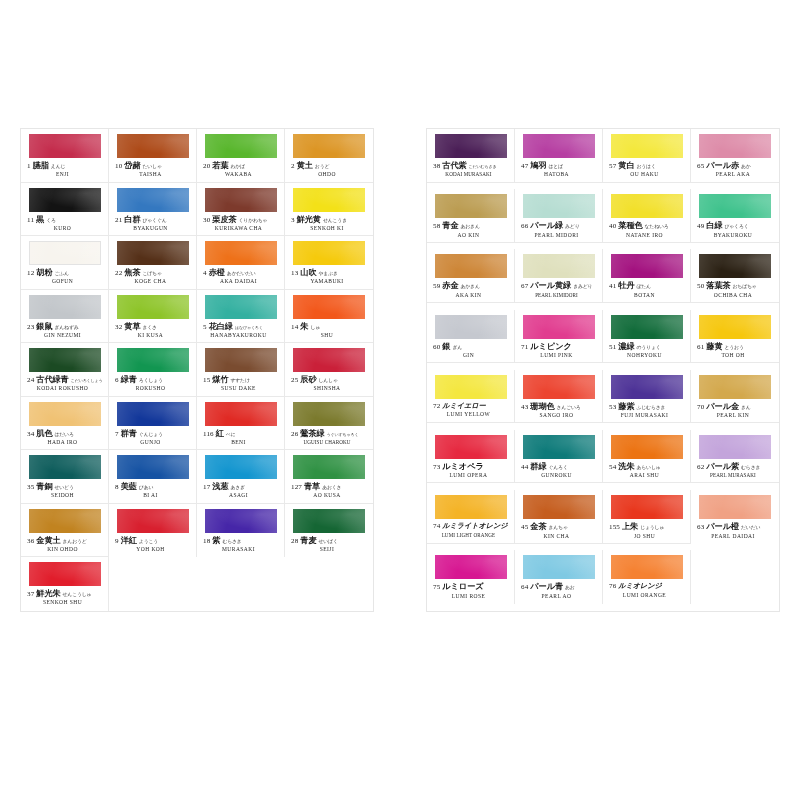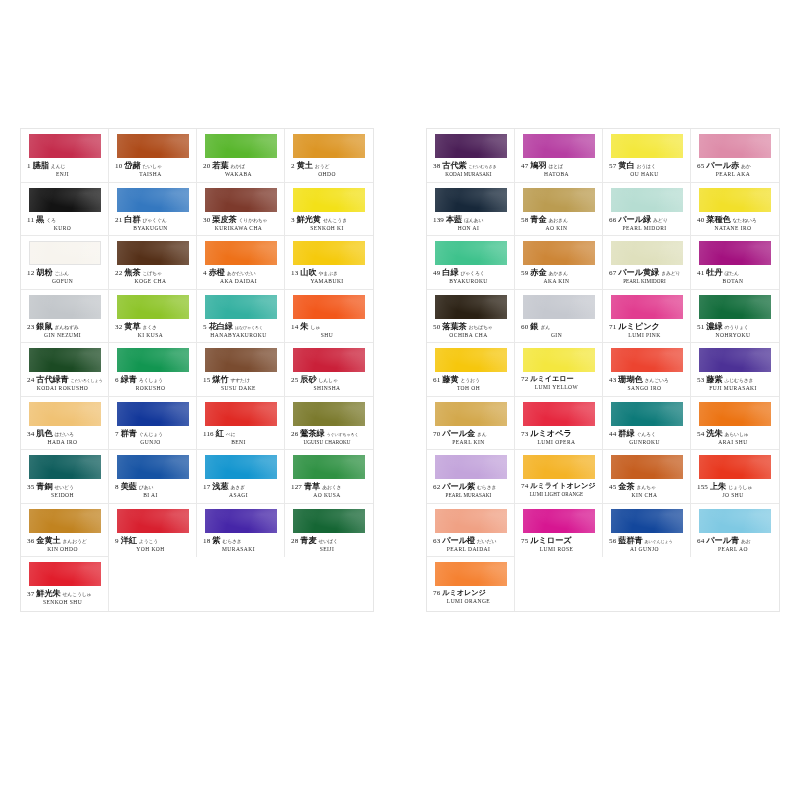--- a/index.html
+++ b/index.html
@@ -98,21 +98,21 @@
   .romaji {
     font-size: 5.5px;
     letter-spacing: 0.45px;
     color: #272727;
     text-align: center;
     margin-top: 2.2px;
     padding-right: 6px;
     white-space: nowrap;
   }
   .romaji.tight { letter-spacing: 0.1px; font-size: 5.1px; }
-  .kanji.small { font-size: 7.2px; }
+  .kanji.small { font-size: 7.2px; font-style: italic; }
   .kana.tiny { font-size: 4.1px; }
 </style>
 </head>
 <body>
 
 <div id="root">
   <div class="panels" id="panels">
       <div class="panel">
         <div class="cell">
           <div class="swatch" title="ENJI" style="background: rgb(196, 44, 76);"></div>
@@ -517,31 +517,20 @@
           <div class="labels">
             <div class="l1">
               <span class="num">65</span>
               <span class="kanji">パール赤</span>
               <span class="kana">あか</span>
             </div>
             <div class="romaji">PEARL AKA</div>
           </div>
         </div>
         <div class="cell">
-          <div class="swatch" title="HON AI" style="background: rgb(23, 40, 58);"></div>
-          <div class="labels">
-            <div class="l1">
-              <span class="num">139</span>
-              <span class="kanji">本藍</span>
-              <span class="kana">ほんあい</span>
-            </div>
-            <div class="romaji">HON AI</div>
-          </div>
-        </div>
-        <div class="cell">
           <div class="swatch" title="AO KIN" style="background: rgb(187, 156, 81);"></div>
           <div class="labels">
             <div class="l1">
               <span class="num">58</span>
               <span class="kanji">青金</span>
               <span class="kana">あおきん</span>
             </div>
             <div class="romaji">AO KIN</div>
           </div>
         </div>
@@ -800,31 +789,20 @@
         </div>
         <div class="cell">
           <div class="swatch" title="LUMI ROSE" style="background: rgb(215, 22, 145);"></div>
           <div class="labels">
             <div class="l1">
               <span class="num">75</span>
               <span class="kanji">ルミローズ</span>
               <span class="kana"></span>
             </div>
             <div class="romaji">LUMI ROSE</div>
-          </div>
-        </div>
-        <div class="cell">
-          <div class="swatch" title="AI GUNJO" style="background: rgb(19, 71, 156);"></div>
-          <div class="labels">
-            <div class="l1">
-              <span class="num">56</span>
-              <span class="kanji">藍群青</span>
-              <span class="kana tiny">あいぐんじょう</span>
-            </div>
-            <div class="romaji">AI GUNJO</div>
           </div>
         </div>
         <div class="cell">
           <div class="swatch" title="PEARL AO" style="background: rgb(127, 201, 227);"></div>
           <div class="labels">
             <div class="l1">
               <span class="num">64</span>
               <span class="kanji">パール青</span>
               <span class="kana">あお</span>
             </div>

